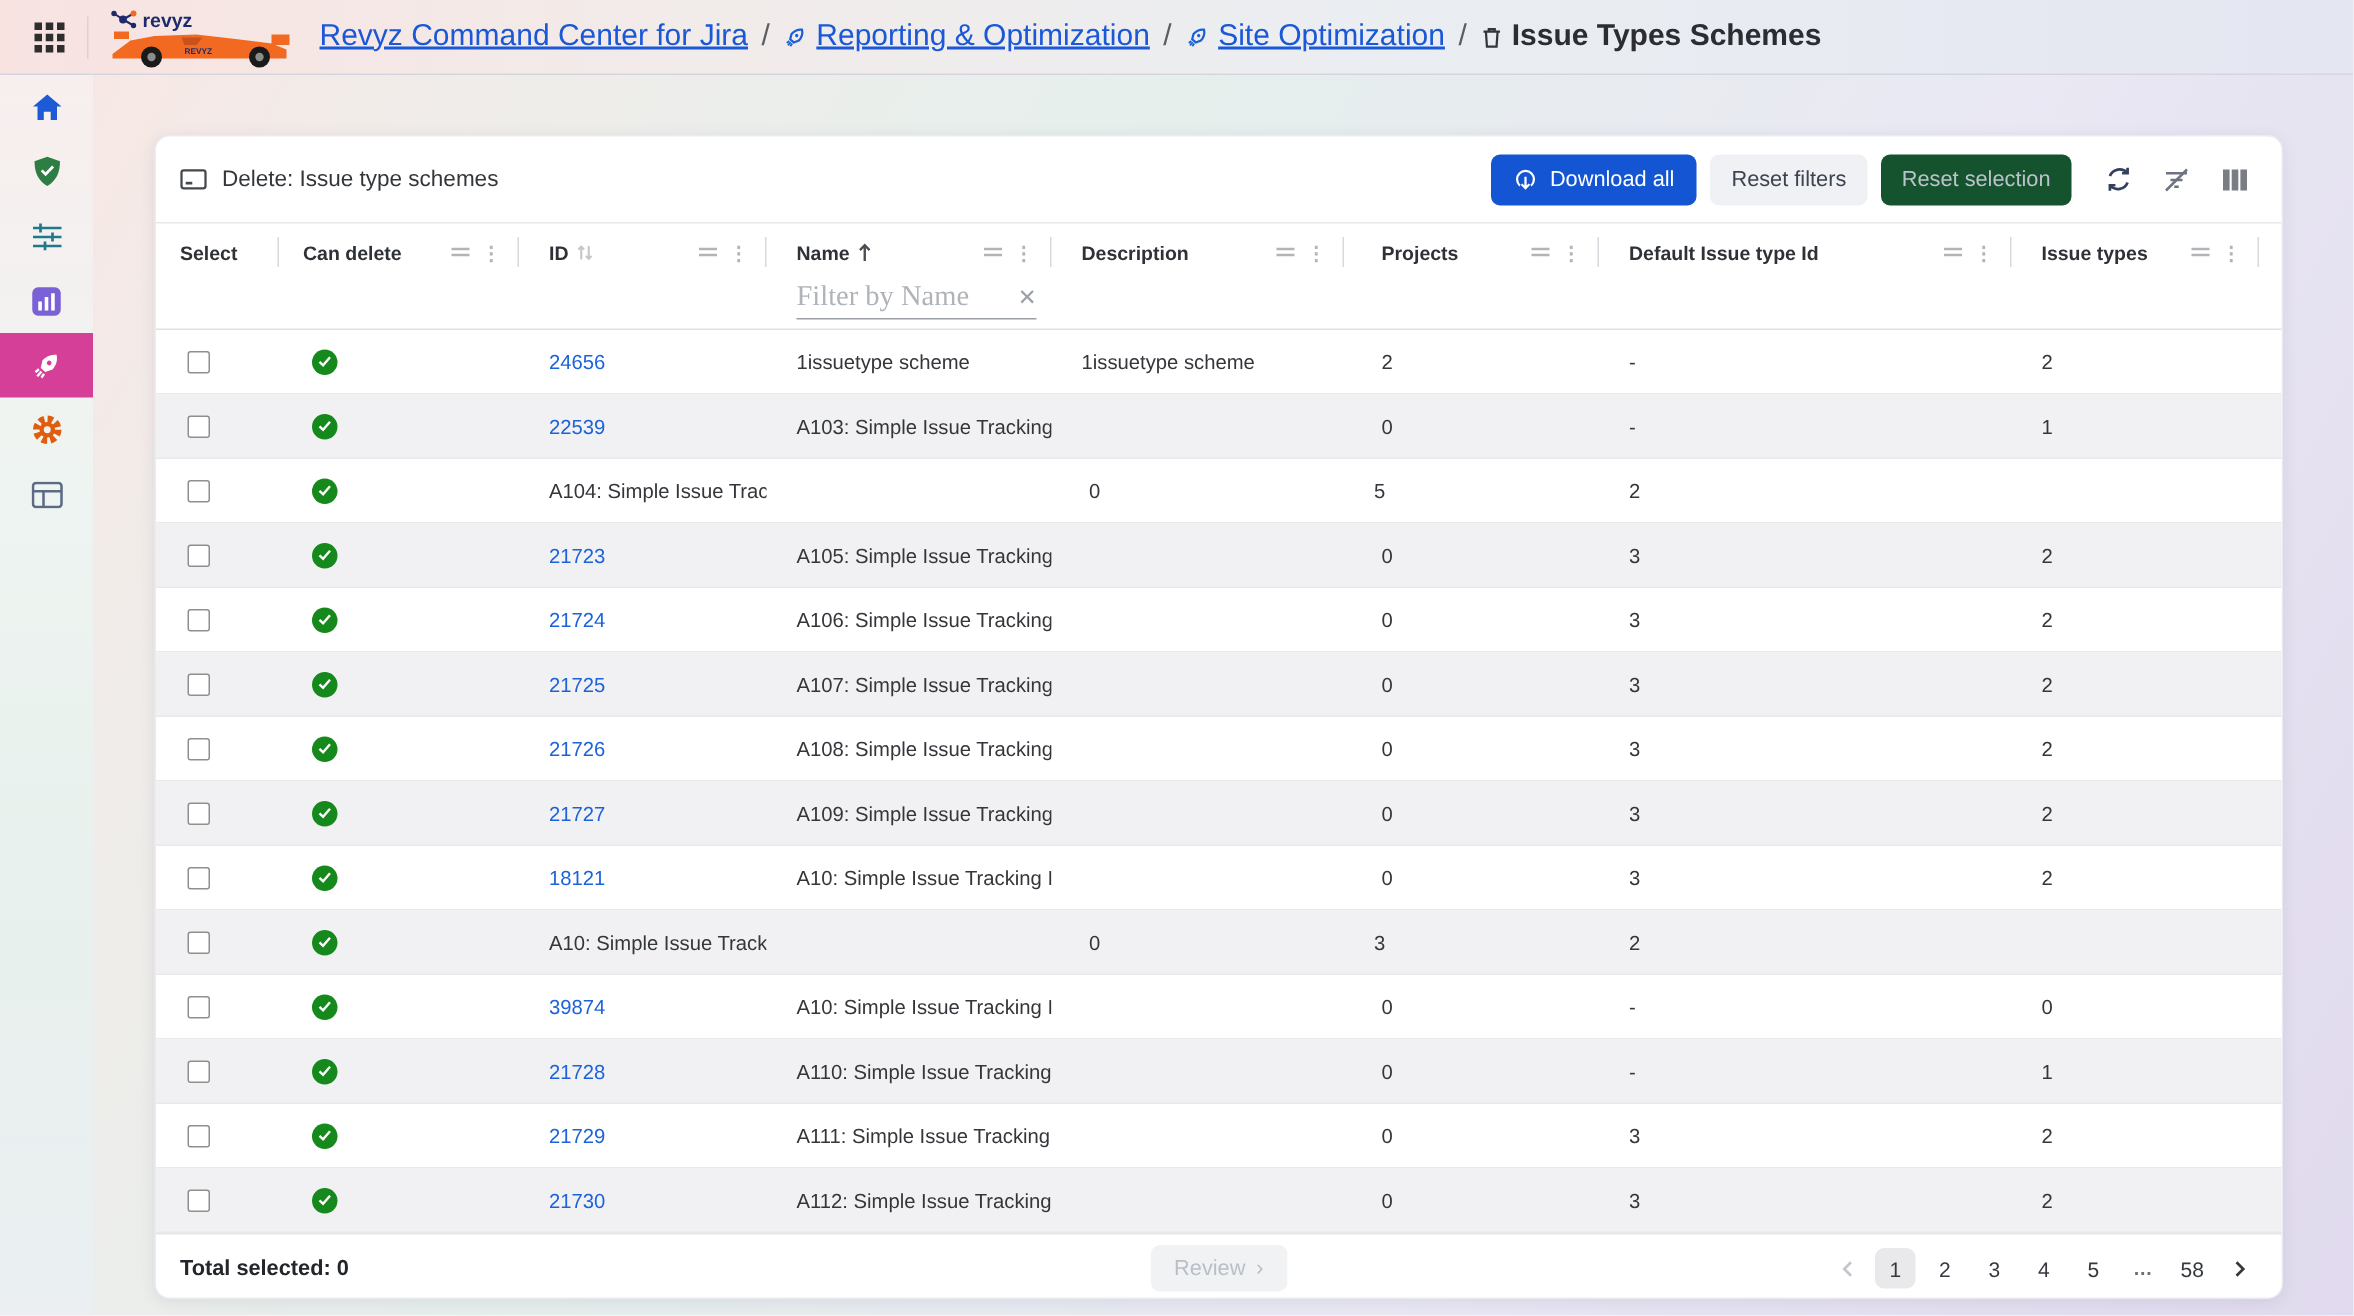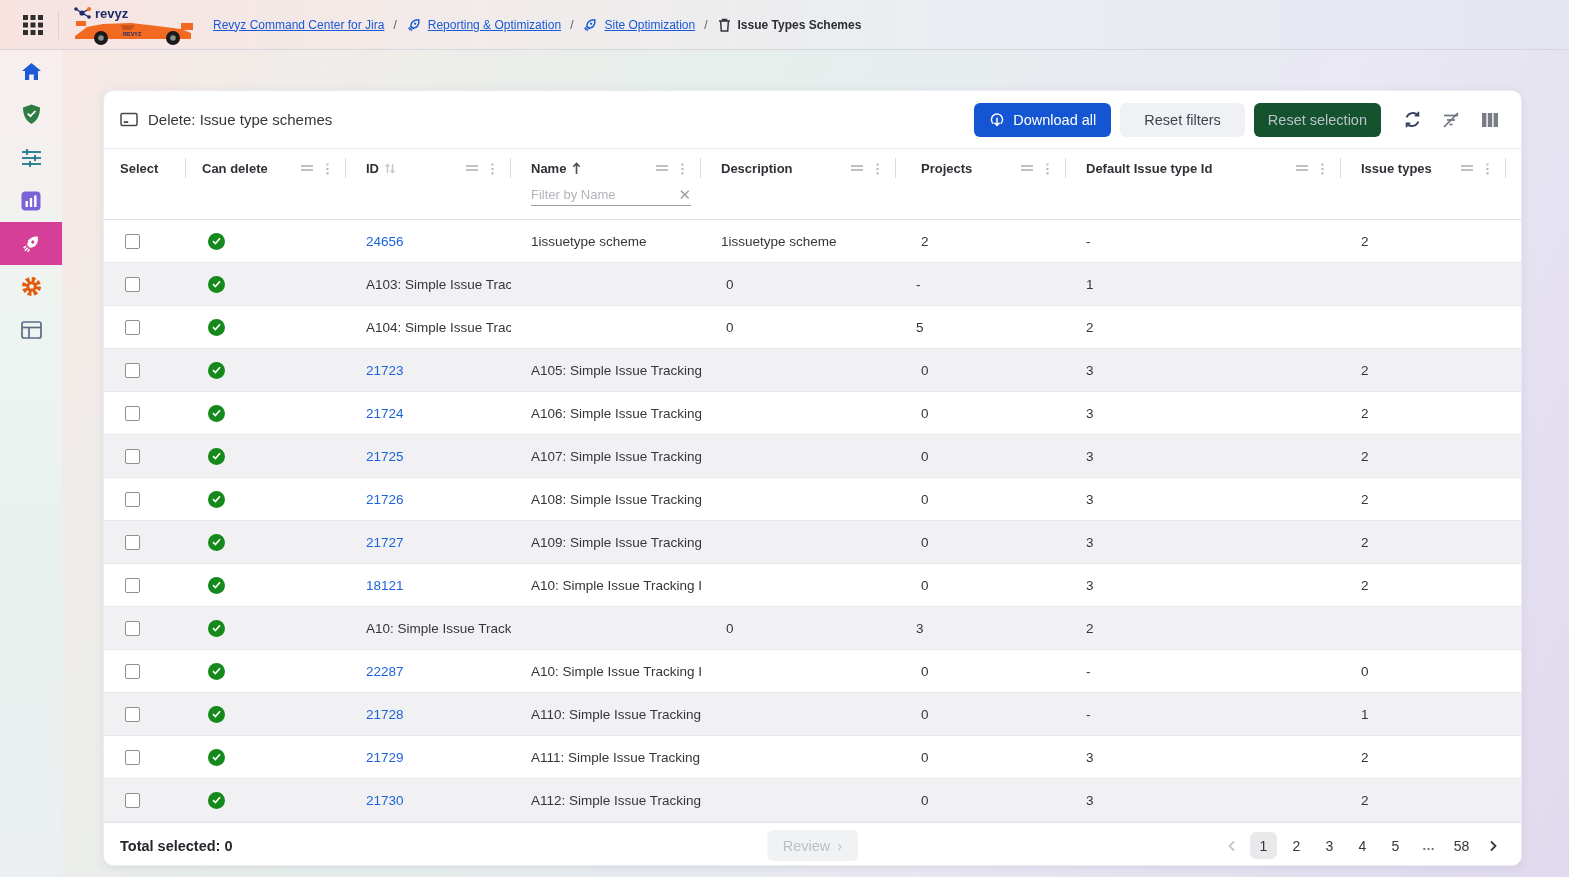--- a/index.html
+++ b/index.html
@@ -15,21 +15,21 @@
   
   #topbar {
     position:absolute; left:0; top:0; width:1569px; height:50px;
     background: linear-gradient(90deg,#f8e3e1 0%, #f2ebe9 28%, #eaeef2 60%, #e4e6f1 100%);
     border-bottom:1px solid #d5d5e0;
     display:flex; align-items:center;
   }
   .appgrid { width:24px; height:24px; margin-left:21px; cursor:pointer; }
   .topbar-div { width:1px; height:28px; background:#d8d2da; margin:0 14px 0 13px; }
   .logo { display:flex; align-items:center; height:46px; margin-right:18px; }
-  .crumbs { display:flex; align-items:center; font-size:12px; gap:9px; }
+  .crumbs { display:flex; align-items:center; font-size:20px; gap:9px; }
   .crumb-link { color:#1a58d8; text-decoration:underline; cursor:pointer; }
   .crumb-sep { color:#5a5f66; }
   .crumb-current { color:#2b2d33; font-weight:bold; }
   .crumb-ico { display:inline-flex; margin-right:6px; vertical-align:-2px; }
   .crumb-item { display:flex; align-items:center; }
 
   
   #sidebar {
     position:absolute; left:0; top:50px; width:62px; height:827px;
     background: linear-gradient(180deg,#f8eeee 0%, #eef4f1 32%, #e8f1ed 65%, #ebeff2 100%);
@@ -44,40 +44,40 @@
     box-shadow:0 2px 10px rgba(70,70,110,0.10);
     display:flex; flex-direction:column;justify-content:space-between;
   }
 
   
   .card-toolbar { height:57px; display:flex; align-items:center; padding:0 16px; flex:0 0 auto; }
   .card-title-wrap { display:flex; align-items:center; gap:10px; font-size:15px; color:#33363a; }
   .toolbar-right { margin-left:auto; display:flex; align-items:center; gap:9px; }
   .btn { border:none; border-radius:6px; height:34px; font-family:inherit; font-size:14.5px; cursor:pointer; }
   .btn-primary { background:#1355d3; color:#fff; padding:0 15px; display:flex; align-items:center; gap:8px; }
-  .btn-light { background:#f0f1f4; color:#3d4450; padding:0 24px; }
+  .btn-light { background:#f0f1f4; color:#3d4450; padding:0 14px; }
   .btn-disabled { background:#14532d; color:#bcc2cb; padding:0 14px; cursor:default; }
   .tool-ico { width:30px; height:30px; display:flex; align-items:center; justify-content:center; cursor:pointer; }
   .tool-ico.first { margin-left:7px; }
 
   
   .tgrid { display:grid; grid-template-columns:82px 160px 165px 190px 195px 170px 275px 165px 1fr; }
   .thead { border-top:1px solid #e8e8ec; border-bottom:1px solid #e0e0e6; flex:0 0 auto; padding-bottom:6px; }
   .hrow { height:38px; }
   .hcell { position:relative; display:flex; align-items:center; padding-left:20px; padding-right:8px; font-size:13px; font-weight:bold; color:#2e3136; }
   .hcell.tight { padding-left:16px; }
   .hcell::after { content:""; position:absolute; right:0; top:9px; height:20px; width:1px; background:#d9d9df; }
   .hlabel { white-space:nowrap; }
   .hicons { margin-left:auto; display:flex; align-items:center; gap:7px; padding-right:4px; }
   .dots { color:#b3b3b8; font-size:13px; font-weight:bold; letter-spacing:0; cursor:pointer; line-height:1; }
   .sorter { margin-left:5px; display:inline-flex; }
   .frow { height:26px; align-items:flex-start; }
   .fcell { padding:0 14px 0 20px; position:relative; }
   .name-filter { display:flex; align-items:center; border-bottom:1px solid #9aa0a6; width:160px; padding-bottom:3px; }
-  .name-filter input { border:none; outline:none; background:transparent; font-family:Liberation Sans, sans-serif; font-size:13px; color:#333; width:135px; }
+  .name-filter input { border:none; outline:none; background:transparent; font-family:Liberation Serif, serif; font-size:19px; color:#333; width:135px; }
   .name-filter input::placeholder { color:#b0b3b8; }
   .clear-x { color:#9aa0a6; font-size:15px; cursor:pointer; margin-left:auto; line-height:1; }
 
   .tbody { flex:0 0 auto; }
   .trow { height:43px; border-bottom:1px solid #e9e9ec; background:#fff; }
   .trow.alt { background:#f1f1f3; }
   .tcell { display:flex; align-items:center; padding-left:20px; font-size:13.5px; color:#33363a; overflow:hidden; white-space:nowrap; }
   .tcell.tight { padding-left:16px; }
   .id-link { color:#1c63d9; cursor:pointer; text-decoration:none; }
   .checkbox { width:15px; height:15px; border:1.6px solid #8f8f8f; border-radius:2px; background:#fff; cursor:pointer; margin-left:5px; }
@@ -448,20 +448,23 @@
       <div class="tcell tight">
           <span class="checkbox"></span>
         </div>
       <div class="tcell tight">
         <span class="okbadge">
           <svg width="9" height="8" viewBox="0 0 9 8">
               <path d="M1 4.2 L3.4 6.5 L8 1.2" fill="none" stroke="#fff" stroke-width="1.6"></path>
             </svg>
         </span>
       </div>
+      <div class="tcell">
+          <a class="id-link">22539</a>
+        </div>
       <div class="tcell">A103: Simple Issue Tracking Iss</div>
       <div class="tcell"></div>
       <div class="tcell" style="padding-left:25px">0</div>
       <div class="tcell">-</div>
       <div class="tcell">1</div>
       <div></div>
     </div>
       <div class="tgrid trow">
       <div class="tcell tight">
           <span class="checkbox"></span>
@@ -629,21 +632,21 @@
           <span class="checkbox"></span>
         </div>
       <div class="tcell tight">
         <span class="okbadge">
           <svg width="9" height="8" viewBox="0 0 9 8">
               <path d="M1 4.2 L3.4 6.5 L8 1.2" fill="none" stroke="#fff" stroke-width="1.6"></path>
             </svg>
         </span>
       </div>
       <div class="tcell">
-          <a class="id-link">22287</a>
+          <a class="id-link">39874</a>
         </div>
       <div class="tcell">A10: Simple Issue Tracking Issu</div>
       <div class="tcell"></div>
       <div class="tcell" style="padding-left:25px">0</div>
       <div class="tcell">-</div>
       <div class="tcell">0</div>
       <div></div>
     </div>
       <div class="tgrid trow alt">
       <div class="tcell tight">

